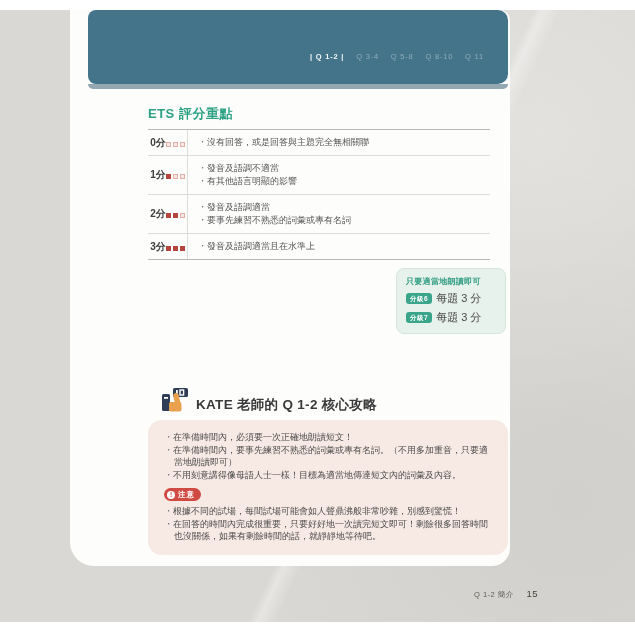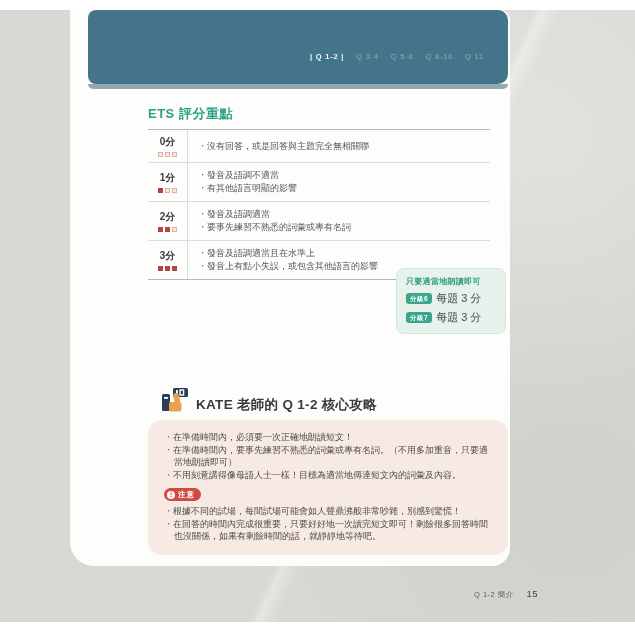--- a/index.html
+++ b/index.html
@@ -28,21 +28,21 @@
   .tab-dim{opacity:.38;margin-left:9px;}
 
   
   .sec-title{position:absolute;left:148px;top:105px;font-size:13px;font-weight:bold;color:#2da183;
     letter-spacing:.5px;}
 
   
   .rubric{position:absolute;left:148px;top:129px;width:342px;border-top:1.5px solid #b9b9b7;}
   .trow{display:flex;border-bottom:1px solid #dcdcda;}
   .trow:last-child{border-bottom:1.5px solid #b9b9b7;}
-  .tscore{width:39px;flex:0 0 39px;border-right:1px solid #dcdcda;display:flex;flex-direction:column;
+  .tscore{width:39px;flex:0 0 39px;border-right:1px solid #dcdcda;display:flex;flex-direction:row;
     align-items:center;justify-content:center;padding:5px 0;}
   .slabel{font-size:10px;font-weight:bold;color:#3c3c3c;}
   .sqs{display:flex;gap:2px;margin-top:3px;}
   .sq{width:5px;height:5px;background:#f8e8e4;border:1px solid #e0aea5;box-sizing:border-box;}
   .sqs[data-fill="1"] .sq:nth-child(1),
   .sqs[data-fill="2"] .sq:nth-child(-n+2),
   .sqs[data-fill="3"] .sq{background:#b5443c;border-color:#b5443c;}
   .tdesc{flex:1;padding:6px 4px 6px 10px;display:flex;flex-direction:column;justify-content:center;}
   .pt{font-size:9px;line-height:13px;color:#565656;}
   .pt::before{content:"・";color:#6a6a6a;}
@@ -143,21 +143,20 @@
       <div class="tscore">
         <div class="slabel">3分</div>
         <div class="sqs" data-fill="3">
           <span class="sq"></span>
             <span class="sq"></span>
             <span class="sq"></span>
         </div>
       </div>
       <div class="tdesc">
         <div class="pt">發音及語調適當且在水準上</div>
-        <div class="pt">發音上有點小失誤，或包含其他語言的影響</div>
       </div>
     </div>
   </div>
 
   <div class="target-box">
     <div class="target-title">只要適當地朗讀即可</div>
     <div class="target-row">
       <span class="badge">分級6</span>
       <span class="btext">每題 3 分</span>
     </div>

